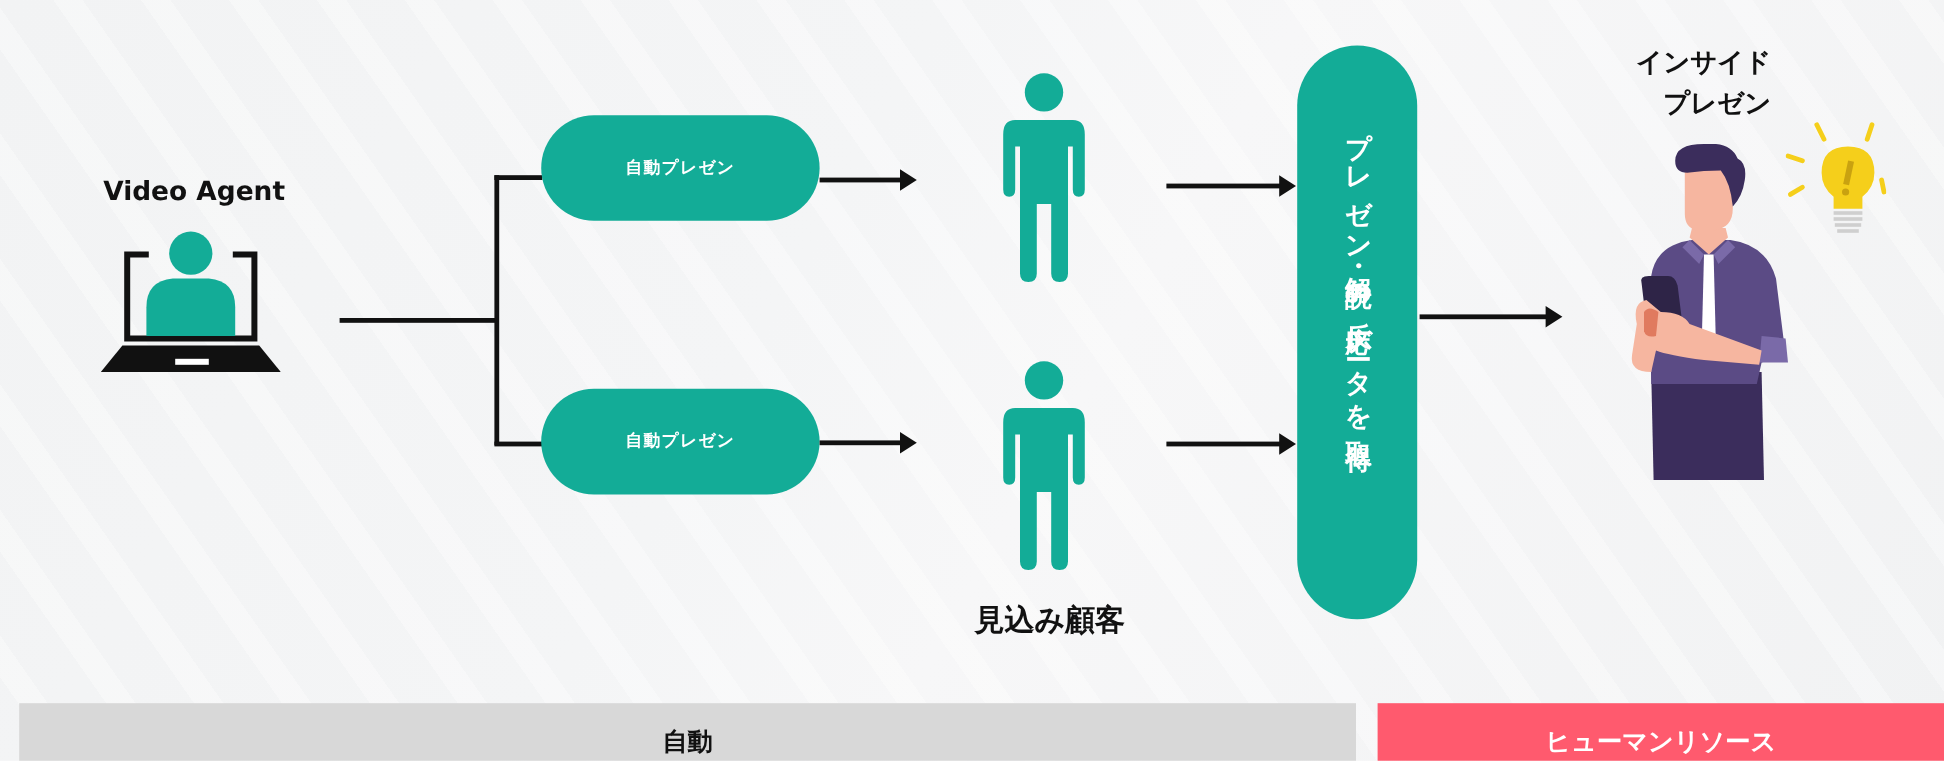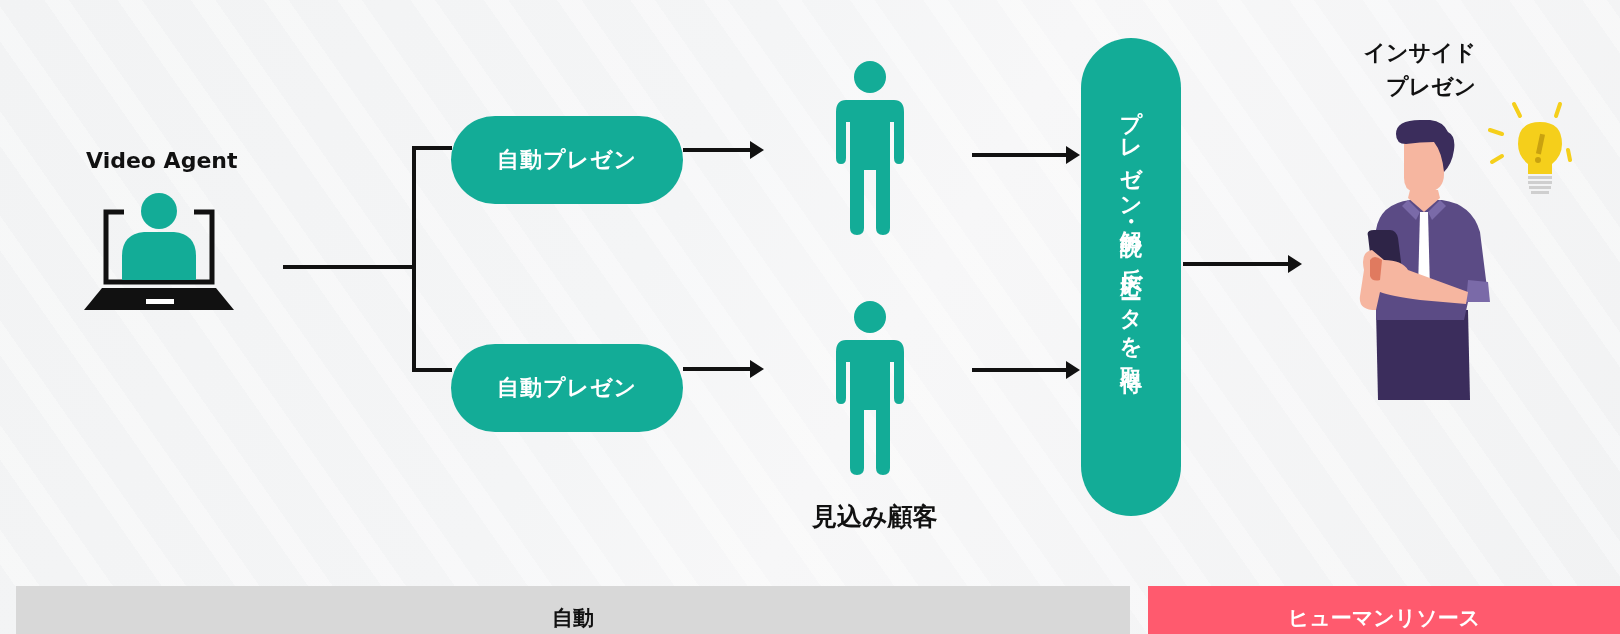--- a/index.html
+++ b/index.html
@@ -11,21 +11,21 @@
     .stripes {
       position:absolute; inset:0;
       background: repeating-linear-gradient(55deg, rgba(255,255,255,0) 0px, rgba(255,255,255,0) 40px, rgba(255,255,255,0.55) 40px, rgba(255,255,255,0.55) 60px);
       opacity:0.6; pointer-events:none;
     }
     .abs { position:absolute; }
     .label-dark { color:#111; font-weight:bold; }
     .pill {
       position:absolute; background:#13ac97; color:#fff; font-weight:bold;
       border-radius:44px; display:flex; align-items:center; justify-content:center;
-      font-size:22px; letter-spacing:1px;margin-top:20px;
+      font-size:14px; letter-spacing:1px;
     }
     .vpill {
       position:absolute; left:1081px; top:38px; width:100px; height:478px;
       background:#13ac97; border-radius:50px; color:#fff; font-weight:bold;
       display:flex; justify-content:center; align-items:flex-start; padding-top:56px; box-sizing:border-box;
     }
     .vtext {
       writing-mode: vertical-rl; font-size:22px; letter-spacing:4px; line-height:1;
     }
     .line { position:absolute; background:#111; }

